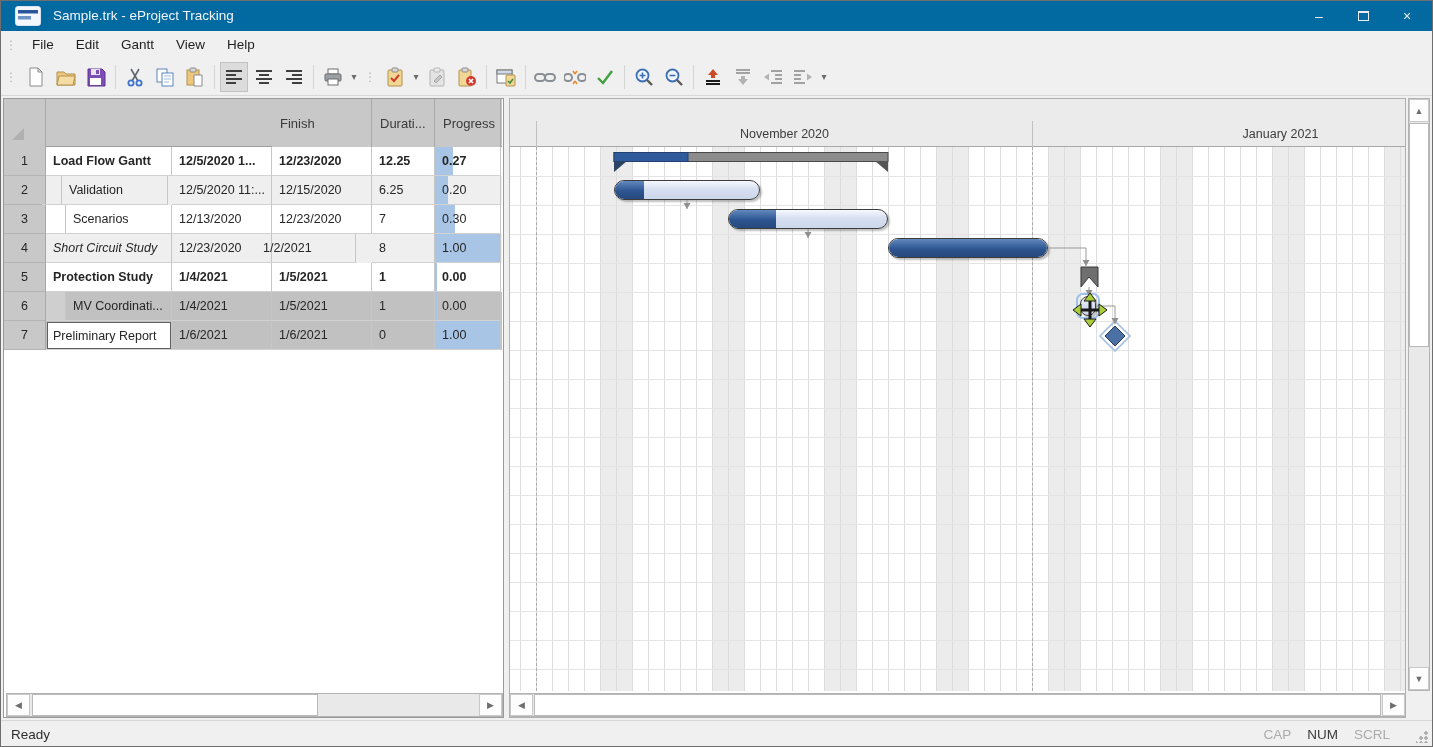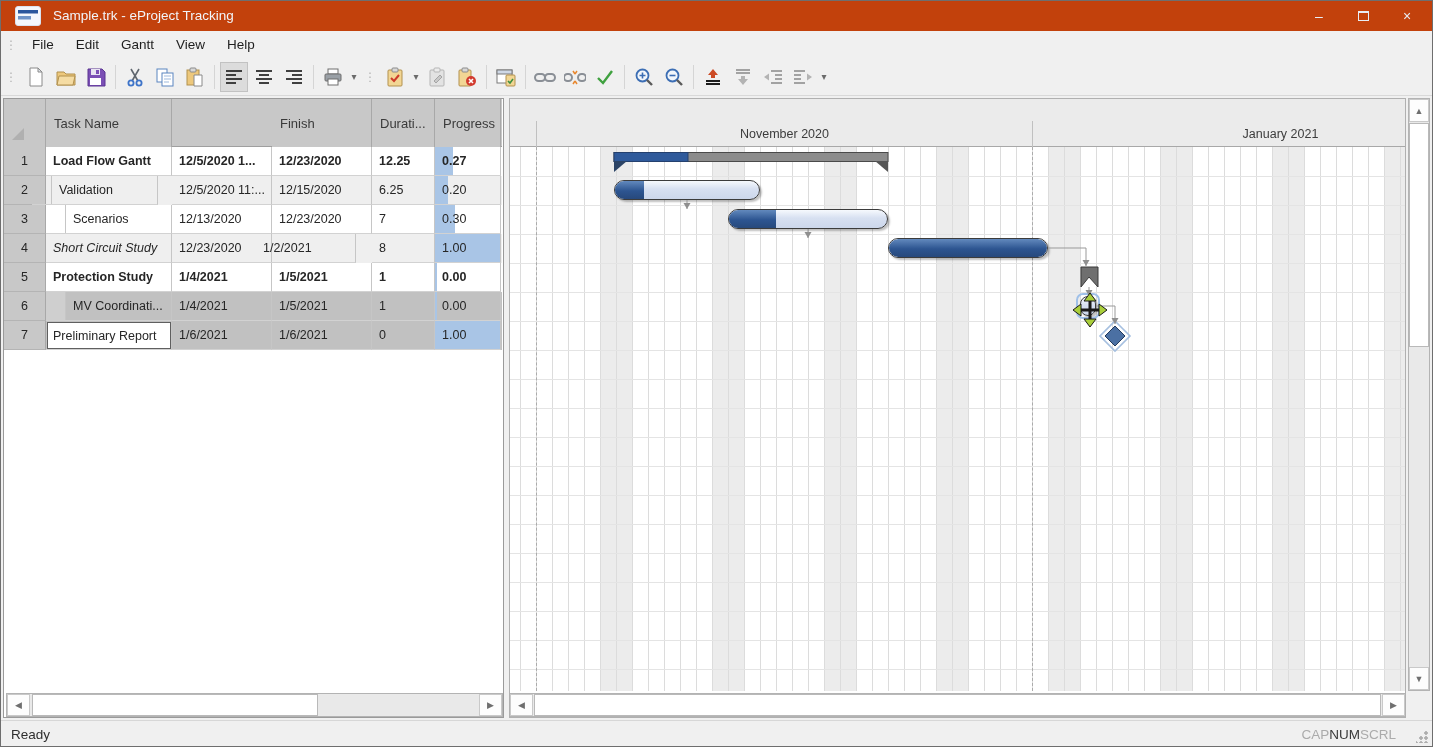--- a/index.html
+++ b/index.html
@@ -1,21 +1,21 @@
 <!DOCTYPE html>
 <html><head>
 <meta charset="utf-8">
 <style>
   html,body{margin:0;padding:0;}
   body{font-family:"Liberation Sans",sans-serif;background:#888;}
   *{box-sizing:border-box;}
   #win{position:relative;width:1433px;height:747px;background:#f0f0f0;border:1px solid #6e6e6e;overflow:hidden;}
 
   
-  #titlebar{position:absolute;left:0;top:0;width:100%;height:30px;background:#c2410c;display:flex;align-items:center;}
+  #titlebar{position:absolute;left:0;top:0;width:100%;height:30px;background:#0369a1;display:flex;align-items:center;}
   #app-icon{position:absolute;left:14px;top:5px;width:26px;height:20px;}
   #title-text{position:absolute;left:52px;top:0;height:30px;line-height:30px;color:#f2f5fa;font-size:13.5px;}
   .wbtn{position:absolute;top:0;width:46px;height:30px;display:flex;align-items:center;justify-content:center;color:#e8edf5;font-size:14px;cursor:default;}
   #btn-min{right:90px;} #btn-max{right:46px;} #btn-close{right:2px;}
   #max-glyph{width:11px;height:10px;border:1px solid #e8edf5;border-top:2px solid #e8edf5;}
 
   
   #menubar{position:absolute;left:0;top:30px;width:100%;height:27px;background:#f0f0f0;display:flex;align-items:center;}
   .grip{color:#b3b3b3;font-size:12px;padding:0 4px;}
   .menu-item{padding:0 11px;font-size:13.5px;color:#1e1e1e;height:27px;line-height:27px;}
@@ -69,21 +69,21 @@
   .hscroll{position:absolute;height:24px;background:#e9e9e9;border:1px solid #b3b3b3;}
   .sbtn{position:absolute;top:0;width:23px;height:22px;background:#fdfdfd;border:1px solid #c9c9c9;color:#6e6e6e;font-size:9px;display:flex;align-items:center;justify-content:center;}
   .sthumb{position:absolute;top:0;height:22px;background:#fff;border:1px solid #b9b9b9;}
   #vscroll{position:absolute;left:1407px;top:97px;width:22px;height:593px;background:#e9e9e9;border:1px solid #b3b3b3;}
   .vbtn{position:absolute;left:0;width:20px;height:23px;background:#fdfdfd;border:1px solid #c9c9c9;color:#6e6e6e;font-size:9px;display:flex;align-items:center;justify-content:center;}
   #vthumb{position:absolute;left:0;top:24px;width:20px;height:224px;background:#fff;border:1px solid #b9b9b9;}
 
   
   #statusbar{position:absolute;left:0;top:719px;width:100%;height:27px;background:#f0f0f0;border-top:1px solid #d7d7d7;display:flex;align-items:center;font-size:13.5px;}
   #status-msg{margin-left:10px;color:#2e2e2e;}
-  #status-right{position:absolute;right:36px;display:flex;}
+  #status-right{position:absolute;right:42px;display:flex;gap:16px;}
   .ind{color:#ababab;} .ind.active{color:#3a3a3a;}
   #grip-corner{position:absolute;right:4px;bottom:4px;width:12px;height:12px;background:
     radial-gradient(circle at 10px 2px,#adadad 1.5px,transparent 2px),
     radial-gradient(circle at 10px 7px,#adadad 1.5px,transparent 2px),
     radial-gradient(circle at 5px 7px,#adadad 1.5px,transparent 2px),
     radial-gradient(circle at 10px 12px,#adadad 1.5px,transparent 2px),
     radial-gradient(circle at 5px 12px,#adadad 1.5px,transparent 2px),
     radial-gradient(circle at 0px 12px,#adadad 1.5px,transparent 2px);}
 </style>
 </head>
@@ -281,41 +281,40 @@
           <path d="M20 10 l-5 -3.5 v7 z" fill="#b3b3b3"></path>
         </svg>
       </div>
     <span class="ovf">▾</span>
   </div>
 
   <div id="left-panel">
     <div id="grid-header">
 
     <div class="hcell" style="left: 0px; width: 42px;"></div>
-        <div class="hcell" style="left: 42px; width: 126px;">Task Name</div>
         <div class="hcell" style="left: 268px; width: 100px;">Finish</div>
         <div class="hcell" style="left: 368px; width: 63px;">Durati...</div>
         <div class="hcell" style="left: 431px; width: 66px;">Progress</div>
         <div id="corner-tri"></div>
       </div>
     <div id="grid-rows">
         <div class="grid-row bold" style="top: 0px;">
     <div class="cell num" style="left: 0px; width: 42px;">1</div>
     <div class="cell name" style="left: 42px; width: 126px;">Load Flow Gantt</div>
     <div class="cell start" style="left: 168px; width: 100px;">12/5/2020 1...</div>
     <div class="cell finish" style="left: 268px; width: 100px;">12/23/2020</div>
     <div class="cell dur" style="left: 368px; width: 63px;">12.25</div>
     <div class="cell prog" style="left: 431px; width: 66px;">
             <div class="prog-fill" style="width: 17.55px;"></div>
             <span class="pv">0.27</span>
           </div>
   </div>
         <div class="grid-row shade" style="top: 29px;">
     <div class="cell num" style="left: 0px; width: 42px;">2</div>
-    <div class="cell name" style="left: 28px; width: 126px;"><span class="indent"></span>Validation</div>
+    <div class="cell name" style="left: 38px; width: 126px;"><span class="indent"></span>Validation</div>
     <div class="cell start" style="left: 168px; width: 100px;">12/5/2020 11:...</div>
     <div class="cell finish" style="left: 268px; width: 100px;">12/15/2020</div>
     <div class="cell dur" style="left: 368px; width: 63px;">6.25</div>
     <div class="cell prog" style="left: 431px; width: 66px;">
             <div class="prog-fill" style="width: 13px;"></div>
             <span class="pv">0.20</span>
           </div>
   </div>
         <div class="grid-row" style="top: 58px;">
     <div class="cell num" style="left: 0px; width: 42px;">3</div>

